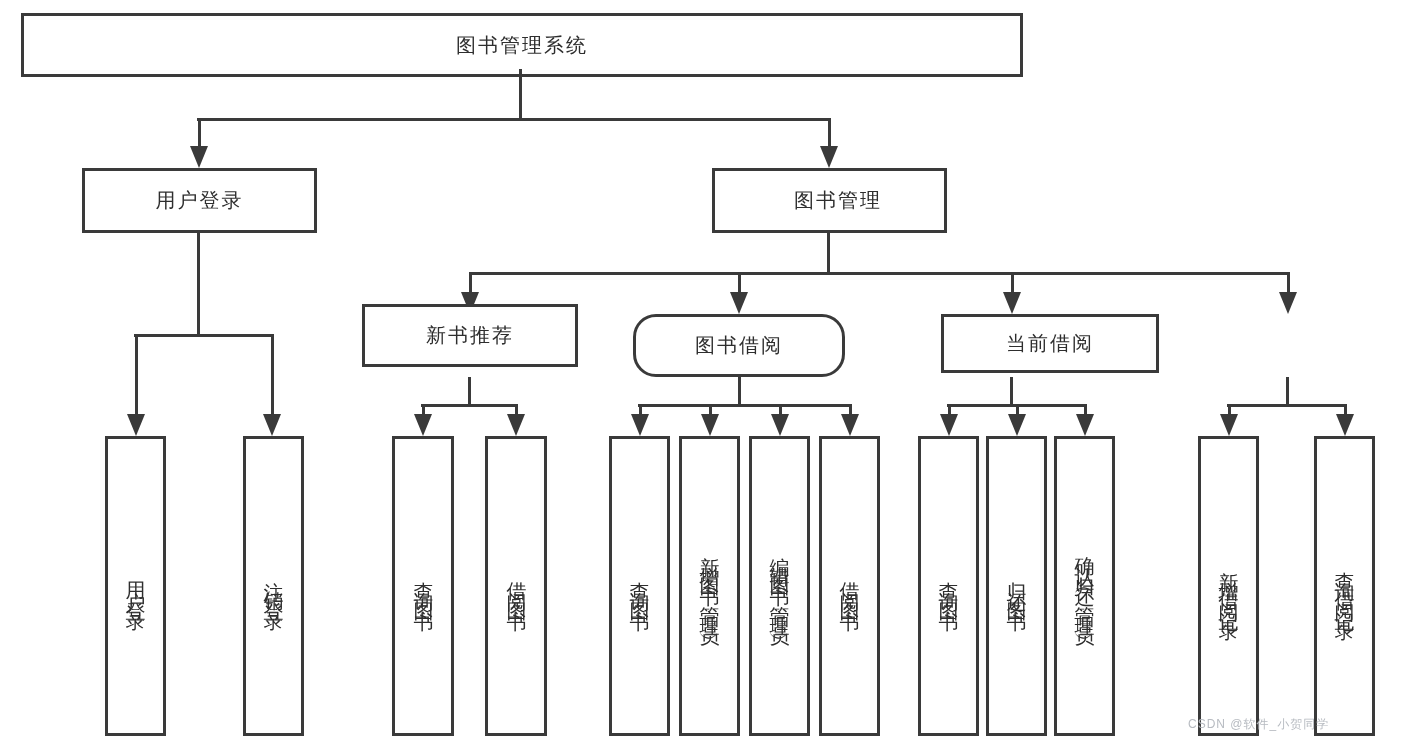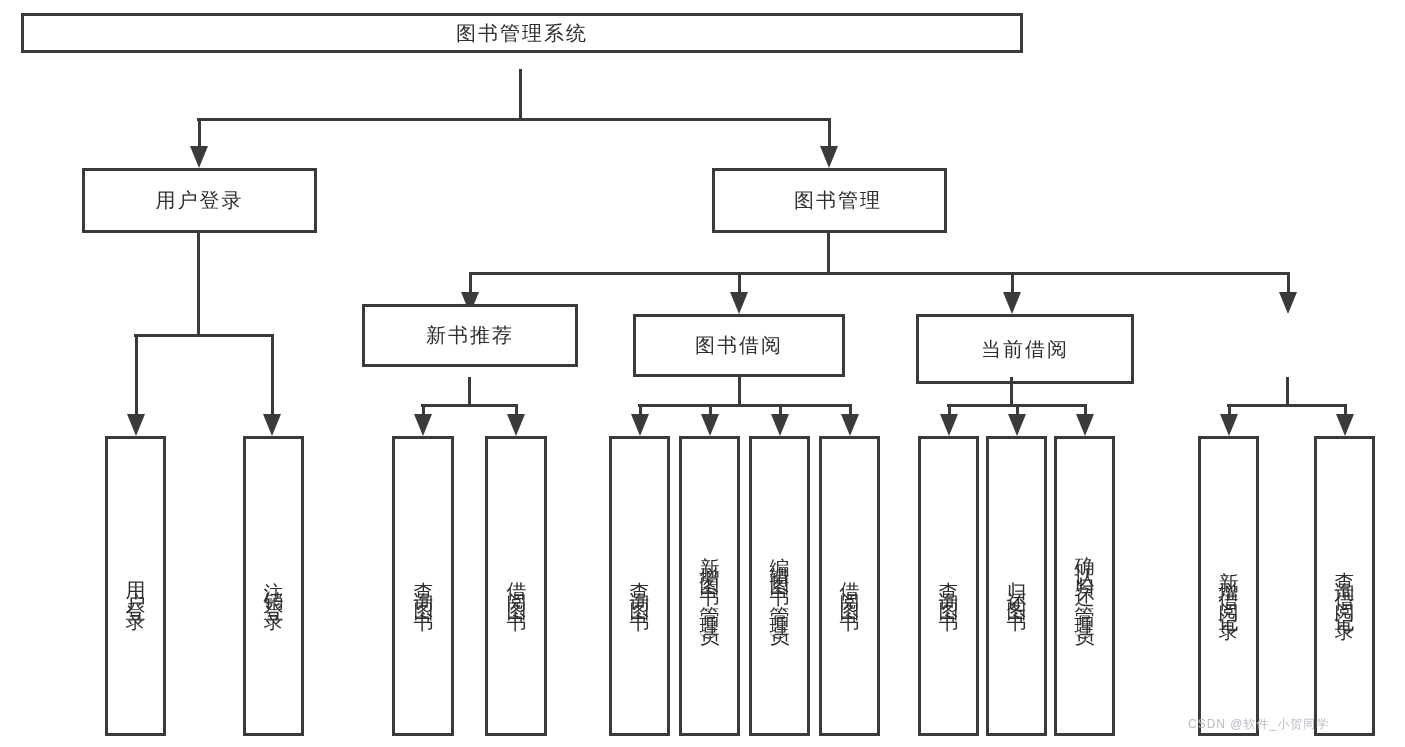--- a/index.html
+++ b/index.html
@@ -64,21 +64,21 @@
     letter-spacing:1px;
     z-index:10;
     white-space:nowrap;
   }
 </style>
 </head>
 <body>
 
 <div id="canvas">
 
-  <div class="box" style="left:21px;top:13px;width:1002px;height:40px;">图书管理系统</div>
+  <div class="box" style="left:21px;top:13px;width:1002px;height:64px;">图书管理系统</div>
 
   <div class="vline" style="left:519px;top:69px;height:52px;"></div>
   <div class="hline" style="left:197px;top:118px;width:634px;"></div>
   <div class="arrowv" style="left:190px;top:118px;height:50px;"></div>
   <div class="arrowv" style="left:820px;top:118px;height:50px;"></div>
 
   <div class="box" style="left:82px;top:168px;width:235px;height:65px;">用户登录</div>
   <div class="box" style="left:712px;top:168px;width:235px;height:65px;padding-left:17px;">图书管理</div>
 
   <div class="vline" style="left:197px;top:233px;height:104px;"></div>
@@ -87,22 +87,22 @@
   <div class="arrowv" style="left:263px;top:334px;height:102px;"></div>
 
   <div class="vline" style="left:827px;top:233px;height:42px;"></div>
   <div class="hline" style="left:469px;top:272px;width:820px;"></div>
   <div class="arrowv" style="left:461px;top:272px;height:42px;"></div>
   <div class="arrowv" style="left:730px;top:272px;height:42px;"></div>
   <div class="arrowv" style="left:1003px;top:272px;height:42px;"></div>
   <div class="arrowv" style="left:1279px;top:272px;height:42px;"></div>
 
   <div class="box" style="left:362px;top:304px;width:216px;height:63px;font-family:Liberation Serif, serif;">新书推荐</div>
-  <div class="box" style="left:633px;top:314px;width:212px;height:63px;">图书借阅</div>
-  <div class="box" style="left:916px;top:314px;width:218px;height:70px;">当前借阅</div>
+  <div class="box" style="left:633px;top:314px;width:212px;height:63px;border-radius:23px;">图书借阅</div>
+  <div class="box" style="left:941px;top:314px;width:218px;height:59px;">当前借阅</div>
 
   <div class="vline" style="left:468px;top:377px;height:30px;"></div>
   <div class="hline" style="left:421px;top:404px;width:96px;"></div>
   <div class="arrowv" style="left:414px;top:404px;height:32px;"></div>
   <div class="arrowv" style="left:507px;top:404px;height:32px;"></div>
 
   <div class="vline" style="left:738px;top:377px;height:30px;"></div>
   <div class="hline" style="left:638px;top:404px;width:213px;"></div>
   <div class="arrowv" style="left:631px;top:404px;height:32px;"></div>
   <div class="arrowv" style="left:701px;top:404px;height:32px;"></div>

